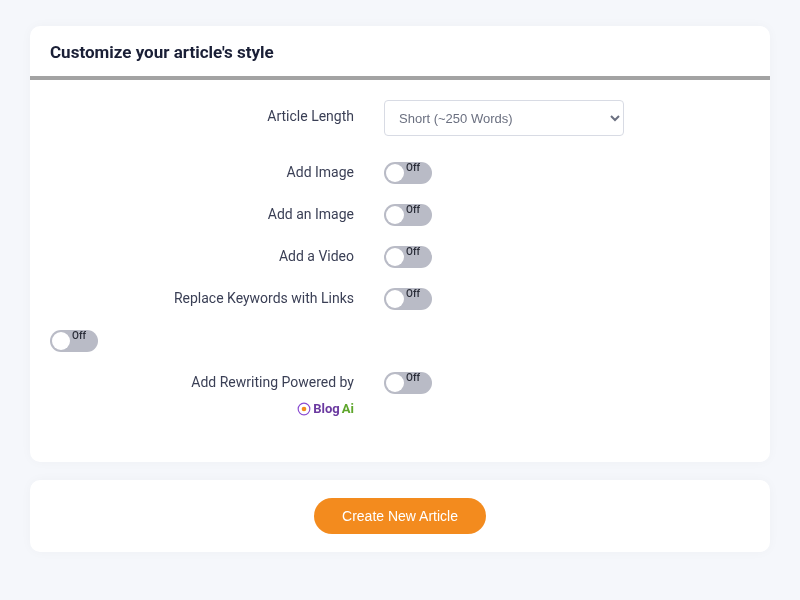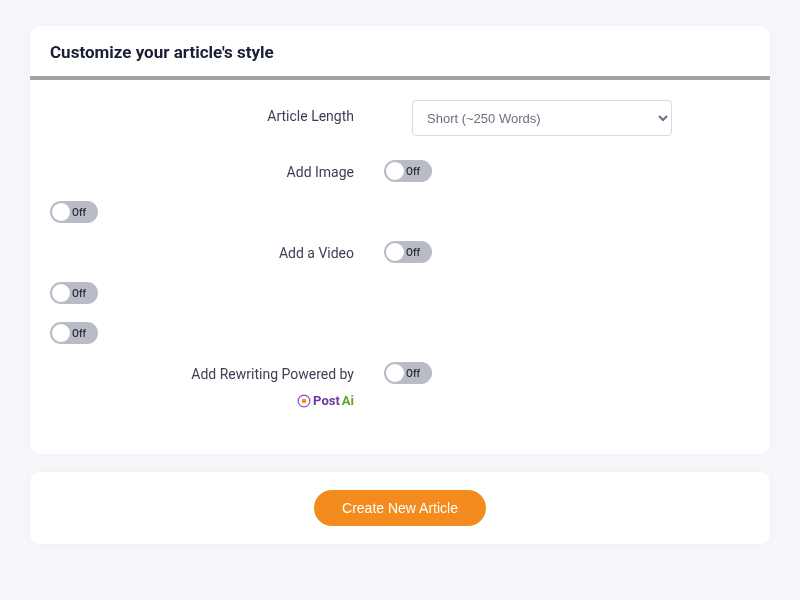--- a/index.html
+++ b/index.html
@@ -41,33 +41,32 @@
     font-size: 14px;
     color: #3a3f55;
     padding-right: 30px;
     padding-top: 6px;
     line-height: 1.5;
   }
   .form-control {
     flex: 0 0 auto;
   }
   select.sel {
-    width: 260px;
+    width: 240px;
     height: 36px;
     border: 1px solid #d8dbe4;
     border-radius: 4px;
     padding: 4px 10px;
     font-size: 13px;
     color: #6b7080;
     background: #fff;
-    margin-left: 28px;
   }
   .toggle {
     display: inline-flex;
-    align-items: center;
+    align-items: flex-start;
     background: #b9bbc6;
     border-radius: 16px;
     height: 22px;
     width: 48px;
     position: relative;
     padding: 0 6px 0 22px;
     cursor: pointer;
     margin-top: 4px;
   }
   .toggle .knob {
@@ -149,39 +148,41 @@
       <div class="form-label">Add Image</div>
       <div class="form-control">
         <div class="toggle">
           <div class="knob"></div>
           <span class="state">Off</span>
         </div>
       </div>
     </div>
 
     <div class="form-row">
+      <div class="form-label">Add an Image</div>
       <div class="form-control">
         <div class="toggle">
           <div class="knob"></div>
           <span class="state">Off</span>
         </div>
       </div>
     </div>
 
     <div class="form-row">
       <div class="form-label">Add a Video</div>
       <div class="form-control">
         <div class="toggle">
           <div class="knob"></div>
           <span class="state">Off</span>
         </div>
       </div>
     </div>
 
     <div class="form-row">
+      <div class="form-label">Replace Keywords with Links</div>
       <div class="form-control">
         <div class="toggle">
           <div class="knob"></div>
           <span class="state">Off</span>
         </div>
       </div>
     </div>
 
     <div class="form-row">
       <div class="form-control">
@@ -194,21 +195,21 @@
 
     <div class="form-row">
       <div class="form-label">
         <span class="wordai-wrap">
           <span>Add Rewriting Powered by</span><br>
           <span class="wordai-logo">
             <svg class="icon" viewBox="0 0 24 24">
               <circle cx="12" cy="12" r="10" fill="none" stroke="#8a4bd1" stroke-width="2"></circle>
               <circle cx="12" cy="12" r="4" fill="#f38b1e"></circle>
             </svg>
-            <span class="word">Post</span>
+            <span class="word">Blog</span>
               <span class="ai">Ai</span>
           </span>
         </span>
       </div>
       <div class="form-control">
         <div class="toggle">
           <div class="knob"></div>
           <span class="state">Off</span>
         </div>
       </div>

